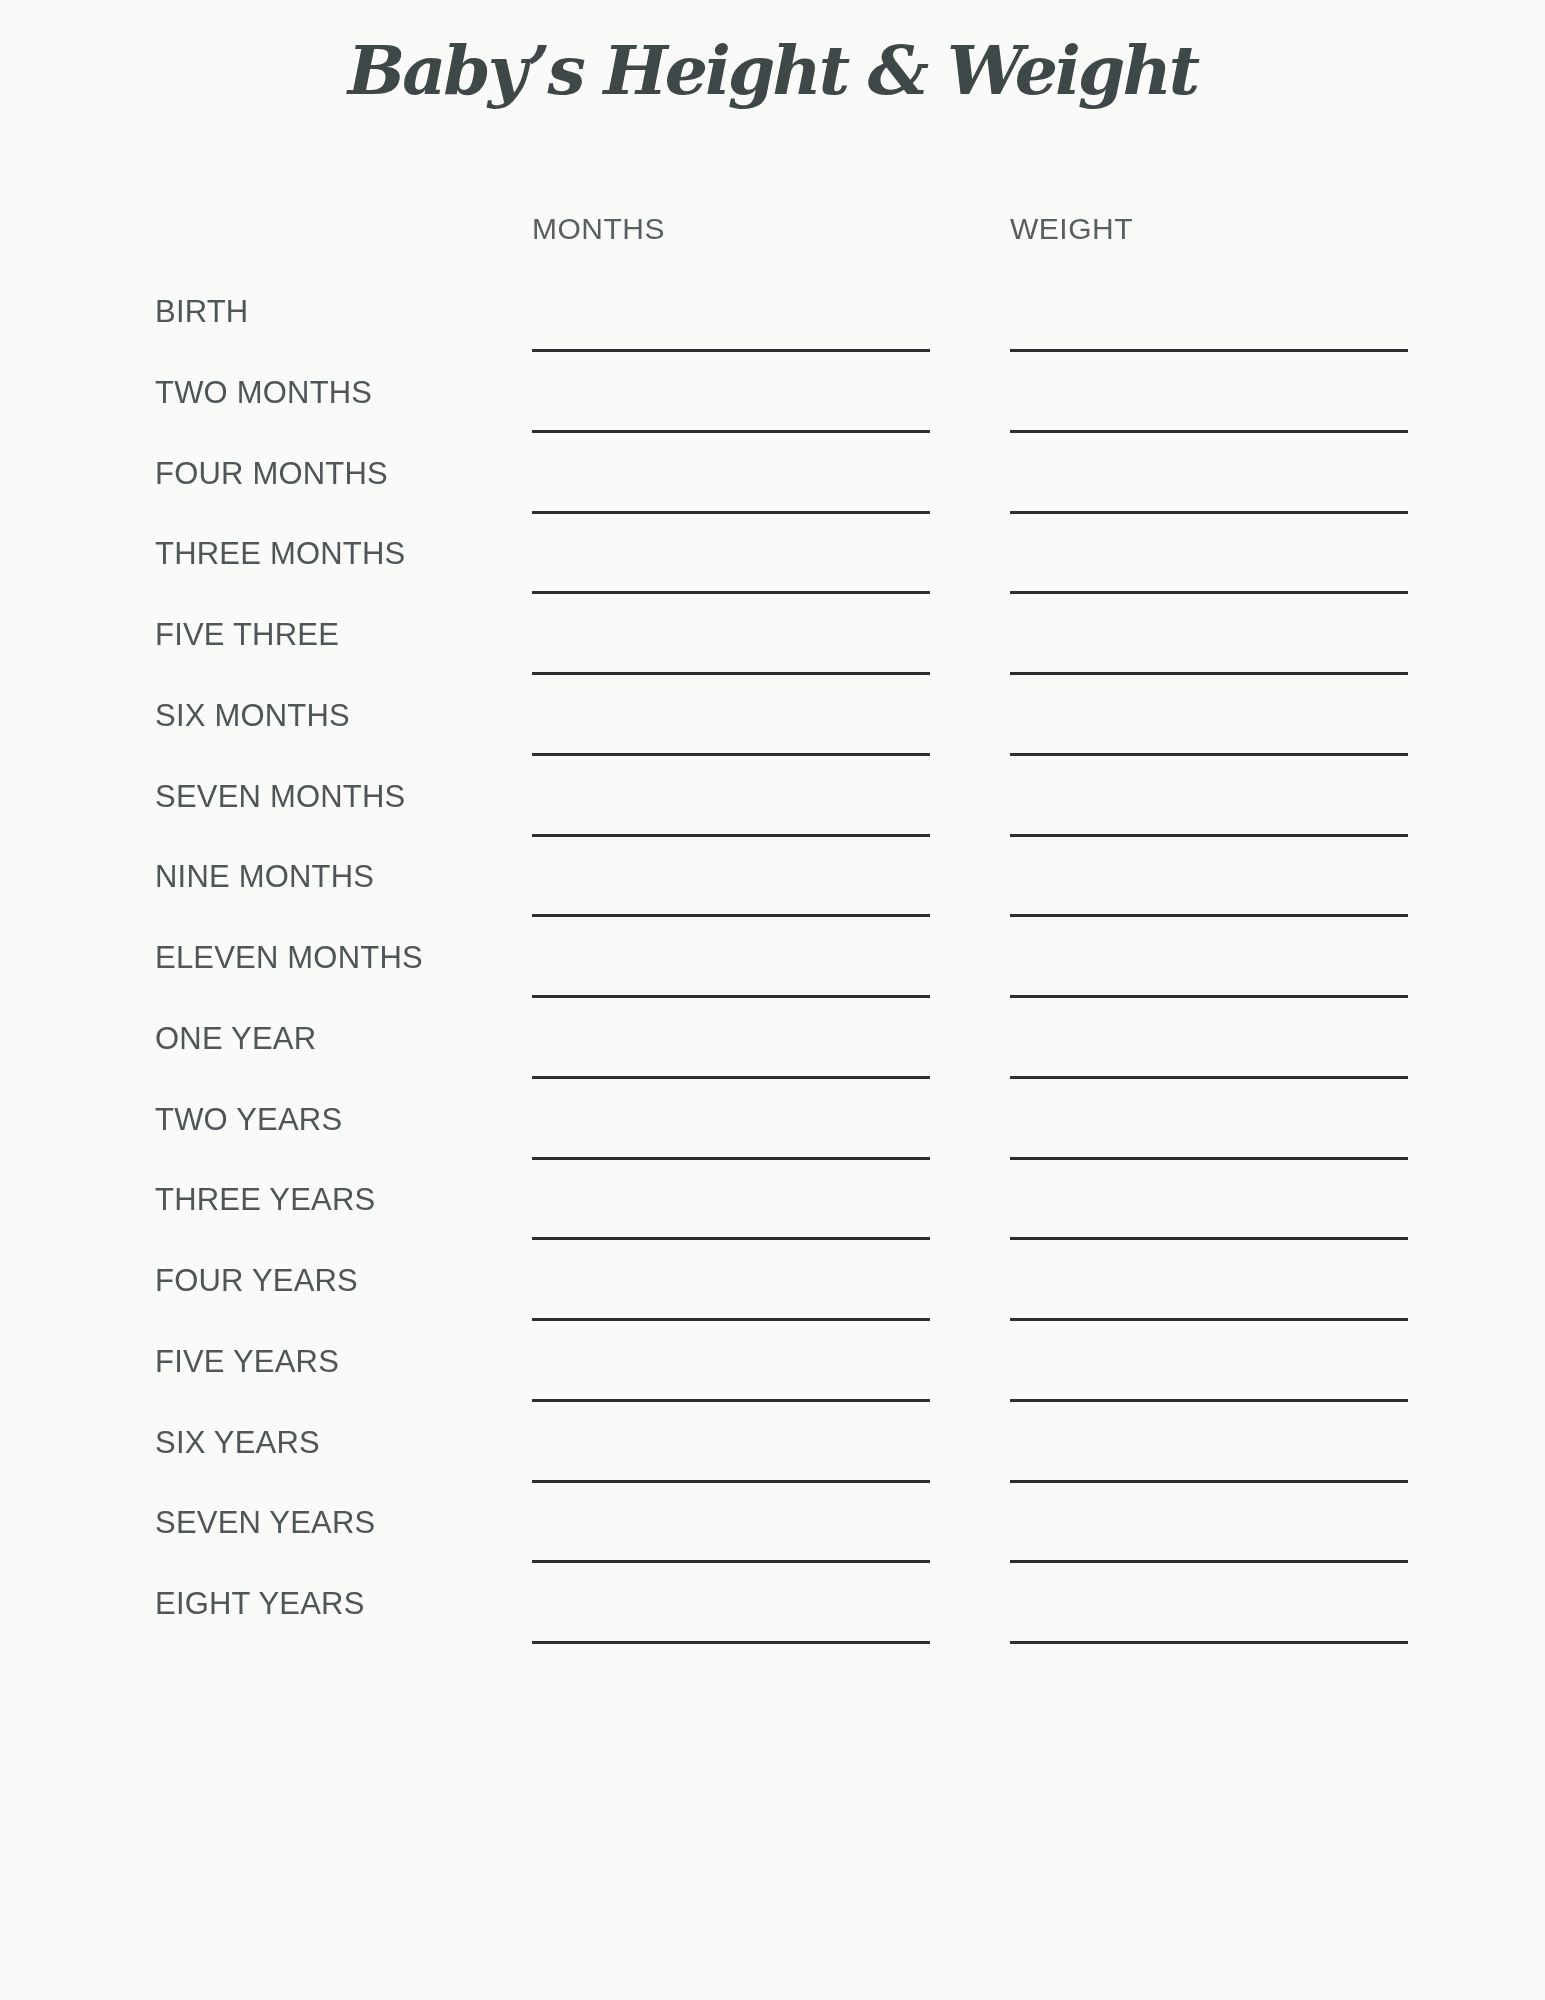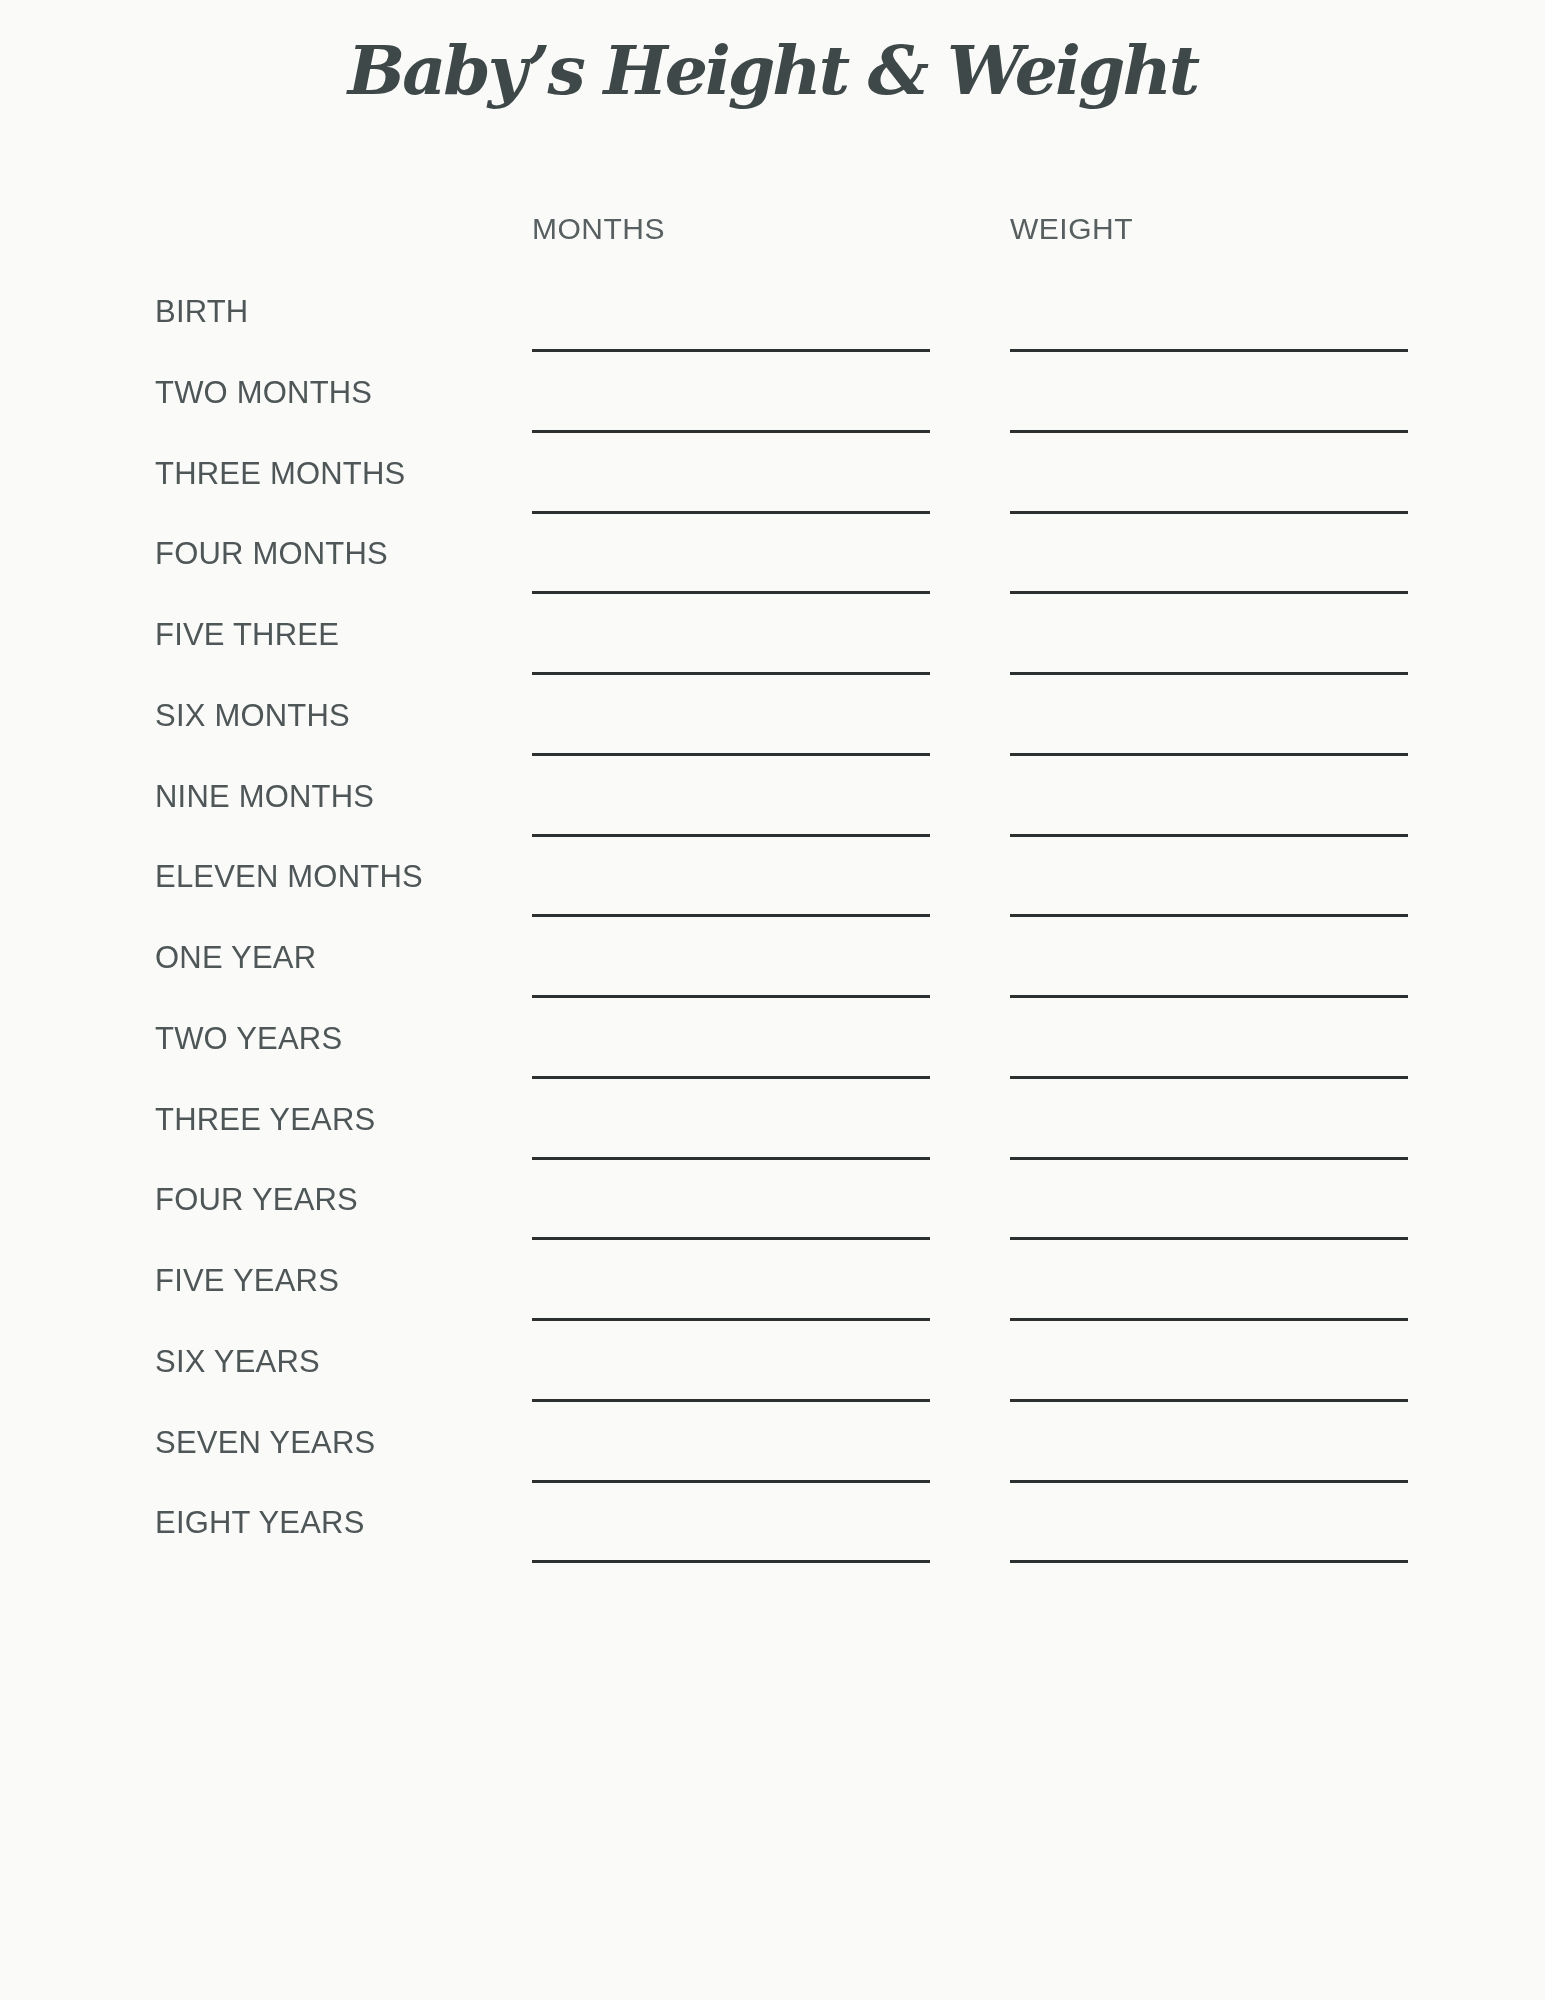--- a/index.html
+++ b/index.html
@@ -101,43 +101,48 @@
   </div>
 
 
   <div class="row">
     <span class="row-label">TWO MONTHS</span>
     <span class="entry-line height"></span>
     <span class="entry-line weight"></span>
   </div>
 
   <div class="row">
+    <span class="row-label">FOUR MONTHS</span>
+    <span class="entry-line height"></span>
+    <span class="entry-line weight"></span>
+  </div>
+
+  <div class="row">
     <span class="row-label">THREE MONTHS</span>
     <span class="entry-line height"></span>
     <span class="entry-line weight"></span>
   </div>
 
   <div class="row">
-    <span class="row-label">FOUR MONTHS</span>
-    <span class="entry-line height"></span>
-    <span class="entry-line weight"></span>
-  </div>
-
-  <div class="row">
     <span class="row-label">FIVE THREE</span>
     <span class="entry-line height"></span>
     <span class="entry-line weight"></span>
   </div>
 
   <div class="row">
     <span class="row-label">SIX MONTHS</span>
     <span class="entry-line height"></span>
     <span class="entry-line weight"></span>
   </div>
 
+  <div class="row">
+    <span class="row-label">SEVEN MONTHS</span>
+    <span class="entry-line height"></span>
+    <span class="entry-line weight"></span>
+  </div>
 
 
   <div class="row">
     <span class="row-label">NINE MONTHS</span>
     <span class="entry-line height"></span>
     <span class="entry-line weight"></span>
   </div>
 
 
   <div class="row">

